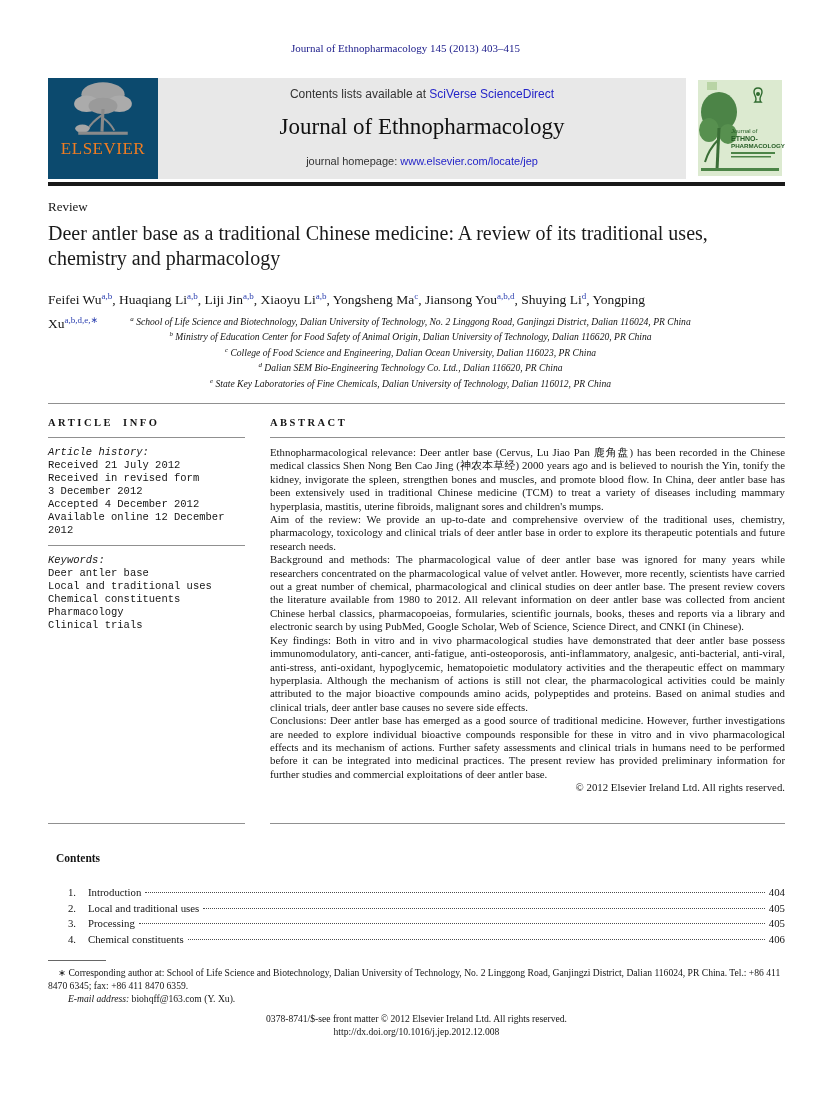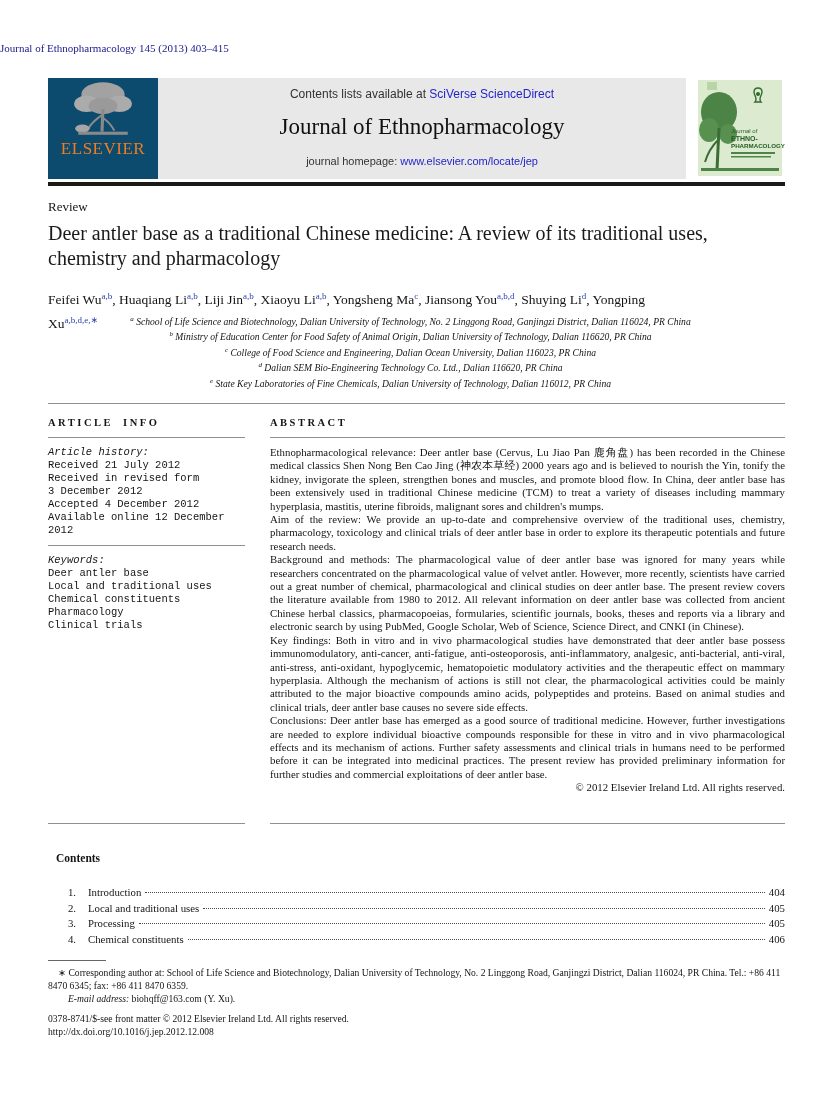--- a/index.html
+++ b/index.html
@@ -2,21 +2,21 @@
 <html><head>
 <meta charset="utf-8">
 <style>
   html,body { margin:0; padding:0; background:#ffffff; }
   .page {
     position:relative; width:827px; height:1102px; background:#ffffff;
     font-family:"Liberation Serif", serif; color:#141414; overflow:hidden;
   }
   
   .journal-ref {
-    position:absolute; top:42px; left:0; right:16px; 
+    position:absolute; top:42px; left:0; right:16px; text-align:center;
     font-size:11px; color:#20208c;
   }
   
   .banner { position:absolute; top:78px; left:48px; width:737px; height:101px; display:flex; }
   .logo-box { width:110px; background:#0c4a6e; display:flex; flex-direction:column; align-items:center; }
   .elsevier-text { font-size:17px; color:#ef7d22; letter-spacing:0.5px; line-height:18px; }
   .center-box { flex:1; background:#e8e8e8; text-align:center; padding-top:9px; margin-right:9px; }
   .center-line1 { font-family:"Liberation Sans", sans-serif; font-size:12px; color:#333; }
   .link { color:#2424c8; text-decoration:none; cursor:pointer; }
   .center-title { font-size:23px; color:#101010; margin-top:13px; }
@@ -56,21 +56,21 @@
   .toc-num { width:28px; text-align:right; padding-right:12px; flex:none; }
   .toc-label { flex:none; }
   .toc-dots { flex:1; border-bottom:1.6px dotted #4a4a4a; margin:0 4px; transform:translateY(-3px); }
   .toc-page { flex:none; }
   
   .fn { position:absolute; top:960px; left:48px; width:737px; font-size:9.6px; line-height:13px; }
   .fn-rule { width:58px; border-top:1px solid #666; margin-bottom:5px; }
   .fn-p { margin:0; text-indent:10px; }
   .fn-email { margin:0; text-indent:20px; }
   .fn-email .ilabel { font-style:italic; }
-  .bottom-lines { position:absolute; top:1012px; left:48px; width:737px; font-size:9.6px; line-height:13px; }
+  .bottom-lines { position:absolute; top:1012px; left:48px; width:737px; font-size:9.6px; line-height:13px;text-align:center; }
   .doi-link { color:#141414; cursor:pointer; }
 </style>
 </head>
 <body>
 
 <div class="page">
 
   <div class="journal-ref">Journal of Ethnopharmacology 145 (2013) 403–415</div>
 
   <div class="banner">

